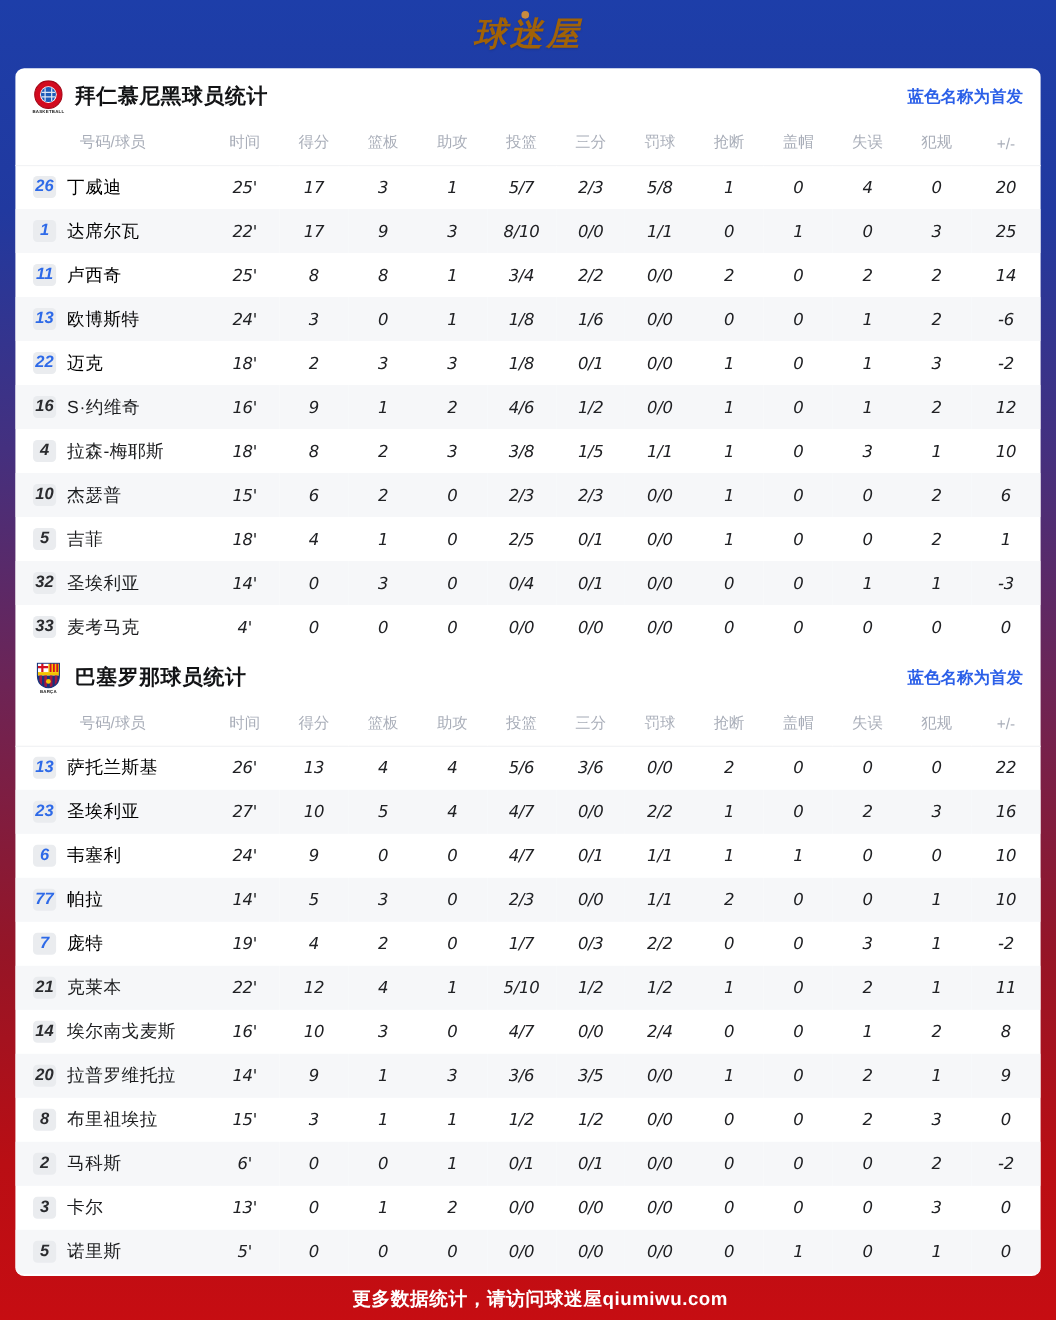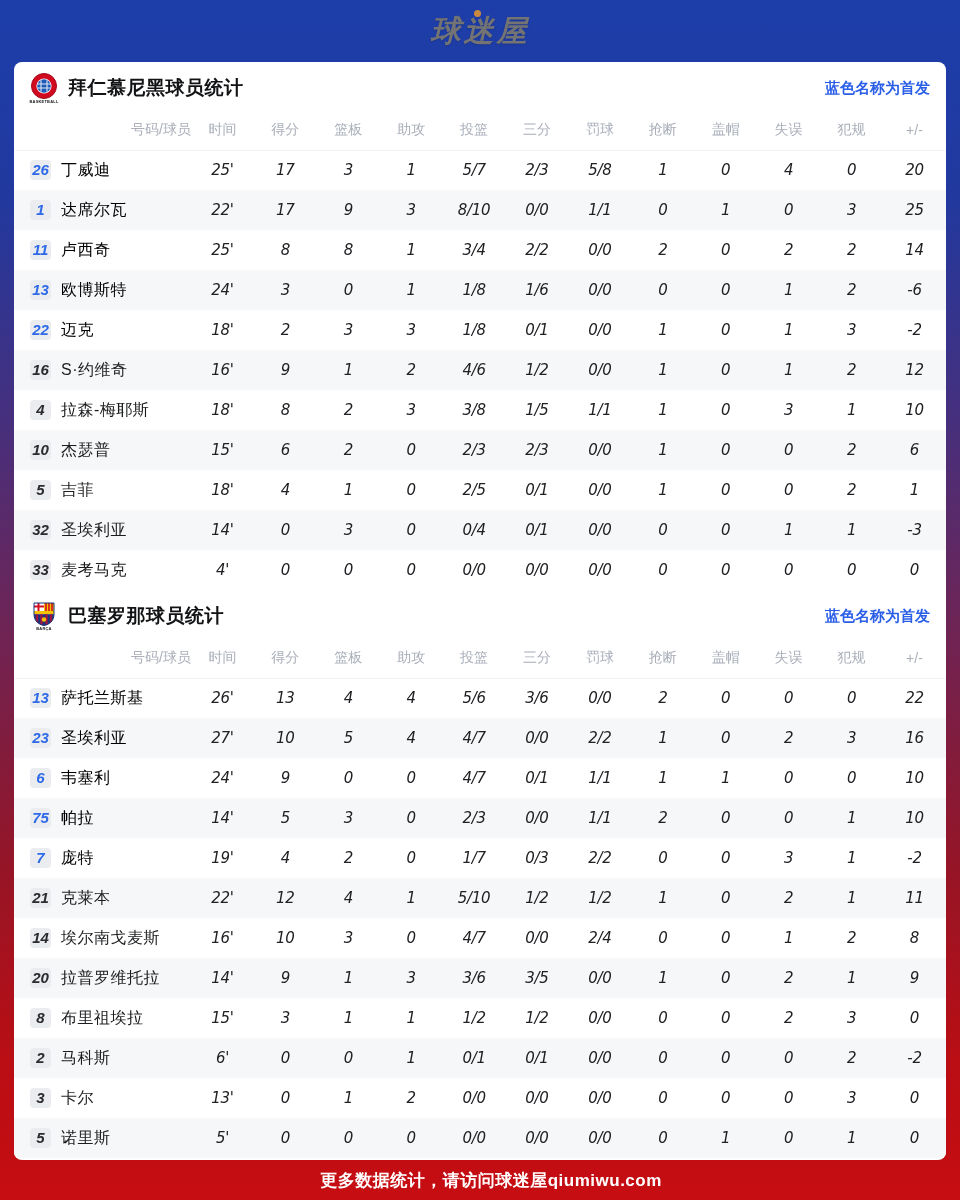--- a/index.html
+++ b/index.html
@@ -9,21 +9,21 @@
     background: linear-gradient(180deg,
       #1d3ea9 0%, #21399f 16%, #44307f 34%, #6d2455 52%,
       #951527 72%, #b90e14 88%, #c60d12 100%);
     display: flex; flex-direction: column;
   }
 
   
   .site-header { height: 62px; display: flex; align-items: center; justify-content: center; flex: none; }
   .logo-wrap { position: relative; }
   .site-logo {
-    color: #737373; font-size: 30px; font-weight: 700;
+    color: #a16207; font-size: 30px; font-weight: 700;
     letter-spacing: 3px; font-style: italic;
     text-shadow: 0 1px 2px rgba(0,0,0,.15);
   }
   .logo-dot {
     position: absolute; top: -1px; left: 44%;
     width: 7px; height: 7px; border-radius: 50%;
     background: #c98a3f;
   }
 
   
@@ -42,21 +42,21 @@
   .section-title { font-size: 19px; font-weight: 700; color: #121315; letter-spacing: .5px; }
   .starter-note { margin-left: auto; color: #2b5fe8; font-size: 15px; font-weight: 600; }
 
   
   table.stats-table { width: 100%; border-collapse: collapse; table-layout: fixed; }
   .stats-table th, .stats-table td { text-align: center; vertical-align: middle; }
   .stats-table th {
     height: 40px; color: #a9aeb9; font-weight: 400; font-size: 14px;
     border-bottom: 1px solid #f2f3f5;
   }
-  .stats-table th.col-player { text-align: right; width: 177px; }
+  .stats-table th.col-player { text-align: center; width: 177px; }
   .stats-table td { height: 40px; }
   .stats-table tbody tr:nth-child(even) { background: #f6f7f9; }
 
   td.player-cell { text-align: left; padding-left: 16px; white-space: nowrap; }
   .badge {
     display: inline-block; min-width: 21px; height: 20px; line-height: 20px;
     padding: 0 2px; border-radius: 4px; background: #eaecef;
     color: #2a2b2e; font-size: 15px; font-weight: 700; font-style: italic;
     text-align: center; margin-right: 10px; vertical-align: middle;
   }
@@ -373,21 +373,21 @@
             <td class="stat">4/7</td>
             <td class="stat">0/1</td>
             <td class="stat">1/1</td>
             <td class="stat">1</td>
             <td class="stat">1</td>
             <td class="stat">0</td>
             <td class="stat">0</td>
             <td class="stat">10</td>
           </tr>
           <tr class="starter">
-            <td class="player-cell"><span class="badge">75</span><span class="pname">帕拉</span></td>
+            <td class="player-cell"><span class="badge">77</span><span class="pname">帕拉</span></td>
             <td class="stat">14'</td>
             <td class="stat">5</td>
             <td class="stat">3</td>
             <td class="stat">0</td>
             <td class="stat">2/3</td>
             <td class="stat">0/0</td>
             <td class="stat">1/1</td>
             <td class="stat">2</td>
             <td class="stat">0</td>
             <td class="stat">0</td>

